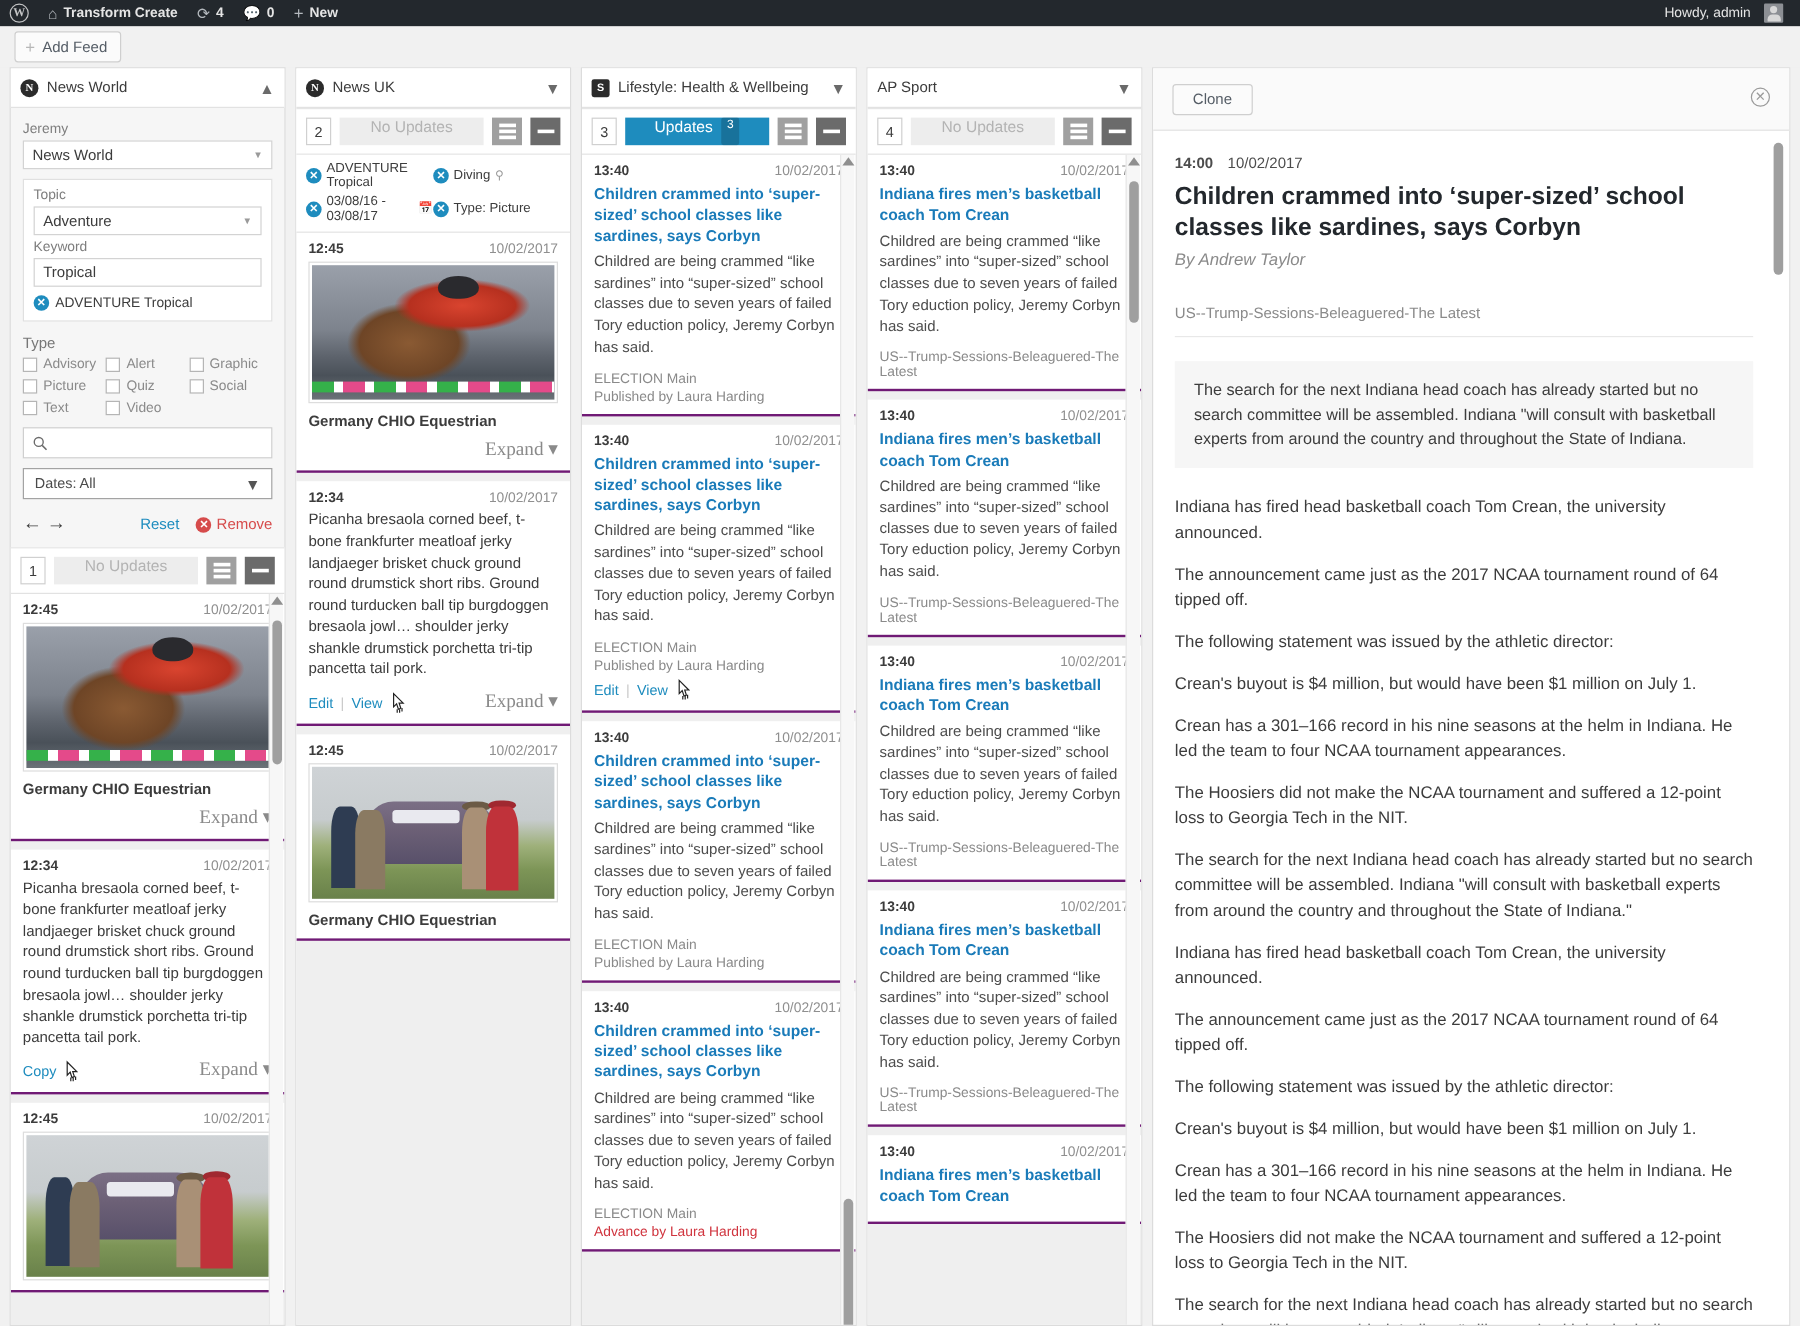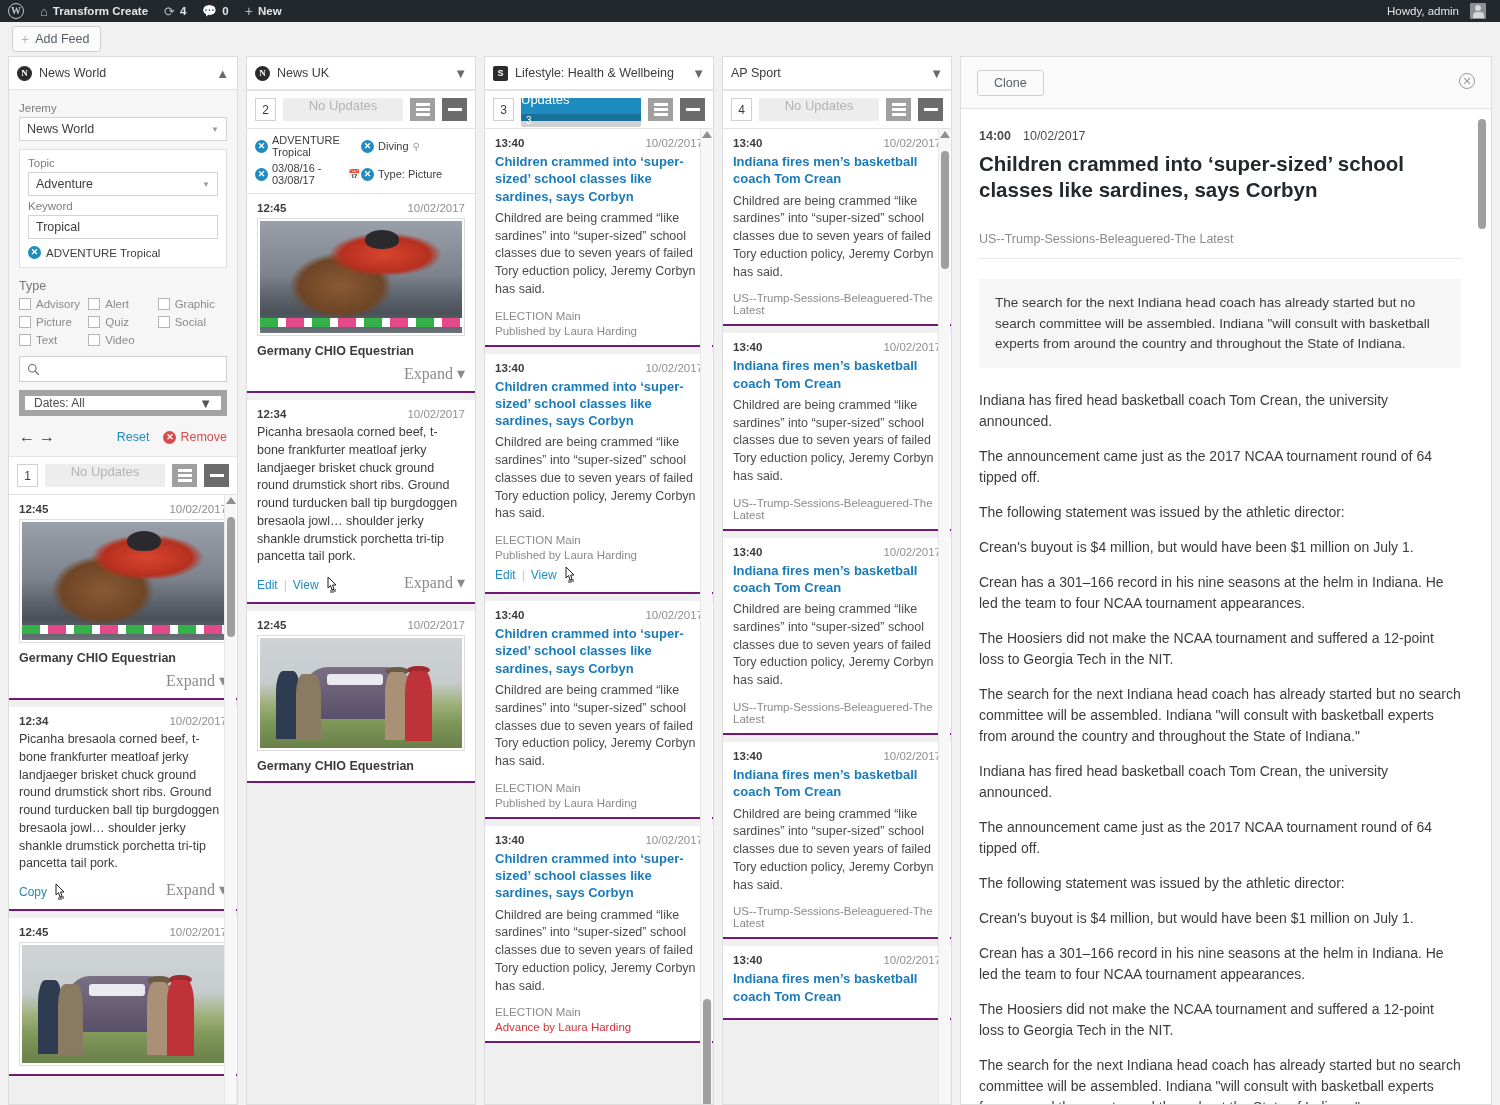--- a/index.html
+++ b/index.html
@@ -99,21 +99,21 @@
   .xcircle.red { background: #d64b4b; }
   .type-title { font-size: 12.5px; color: #777; margin: 11px 0 5px; }
   .type-grid { display: grid; grid-template-columns: repeat(3, 1fr); row-gap: 6px; }
   .cbx { display: flex; align-items: center; gap: 5px; font-size: 11.5px; color: #8a8a8a; }
   .cbx i { width: 12px; height: 12px; border: 1px solid #b5b5b5; background: #fff; display:inline-block; flex:none;}
   .searchbox {
     margin-top: 10px; height: 26px; border: 1px solid #cfcfcf; background: #fff;
     display: flex; align-items: center; padding: 0 7px; font-size: 12px; color: #777;
   }
   .datesbox {
-    margin-top: 8px; height: 26px; border: 6px solid #a3a3a3; background: #fff;
+    margin-top: 8px; height: 26px; border: 1px solid #a3a3a3; background: #fff;
     display: flex; align-items: center; justify-content: space-between; padding: 0 9px;
     font-size: 12px; color: #4b4b4b;
   }
   .actions-row {
     display: flex; align-items: center; margin-top: 12px; padding-bottom: 10px;
     font-size: 12.5px;
   }
   .arrows { color: #3c3c3c; font-size: 16px; letter-spacing: 4px; }
   .spacer { flex: 1; }
   .lnk-reset { color: #1e8cbe; cursor: pointer; margin-right: 14px; }
@@ -125,21 +125,21 @@
     background: #fff; border-top: 1px solid #e5e5e5; border-bottom: 1px solid #e2e2e2; flex: none;
   }
   .num-box {
     width: 21px; height: 23px; border: 1px solid #d0d0d0; background: #fff;
     font-size: 12px; display: flex; align-items: center; justify-content: center; color:#3c3c3c;
   }
   .upd-pill {
     flex: 1; height: 23px; display: flex; justify-content: center; gap:7px;
     background: #ededed; color: #b3b3b3; font-size: 13px;
   }
-  .upd-pill.active { background: #1e8cbe; color: #fff; flex-direction: column; }
+  .upd-pill.active { background: #1e8cbe; color: #fff; }
   .upd-pill .cnt {
     background: rgba(0,0,0,.18); color:#fff; font-size:10px; padding:1px 5px; border-radius:2px;
   }
   .vmode {
     width: 25px; height: 23px; display: flex; flex-direction: column; align-items: center;
     justify-content: center; gap: 2.5px; background: #a0a0a0; cursor: pointer; flex:none;
   }
   .vmode.dark { background: #6b6b6b; }
   .vmode span { display:block; width: 14px; height: 2.5px; background: #fff; }
 
@@ -742,20 +742,21 @@
     <div class="art-head">
       <button class="btn-clone">Clone</button>
       <span class="close-x">✕</span>
     </div>
     <div class="art-body">
       <div class="art-meta">
         <span class="tm">14:00</span>
         <span>10/02/2017</span>
       </div>
       <h1 class="art-title">Children crammed into ‘super-sized’ school classes like sardines, says Corbyn</h1>
+      <div class="art-by">By Andrew Taylor</div>
       <div class="art-slug">US--Trump-Sessions-Beleaguered-The Latest</div>
 
       <div class="notes">
         <p>The search for the next Indiana head coach has already started but no search committee will be assembled. Indiana "will consult with basketball experts from around the country and throughout the State of Indiana.</p>
       </div>
 
       <p class="art-p">Indiana has fired head basketball coach Tom Crean, the university announced.</p>
       <p class="art-p">The announcement came just as the 2017 NCAA tournament round of 64 tipped off.</p>
       <p class="art-p">The following statement was issued by the athletic director:</p>
       <p class="art-p">Crean's buyout is $4 million, but would have been $1 million on July 1.</p>

